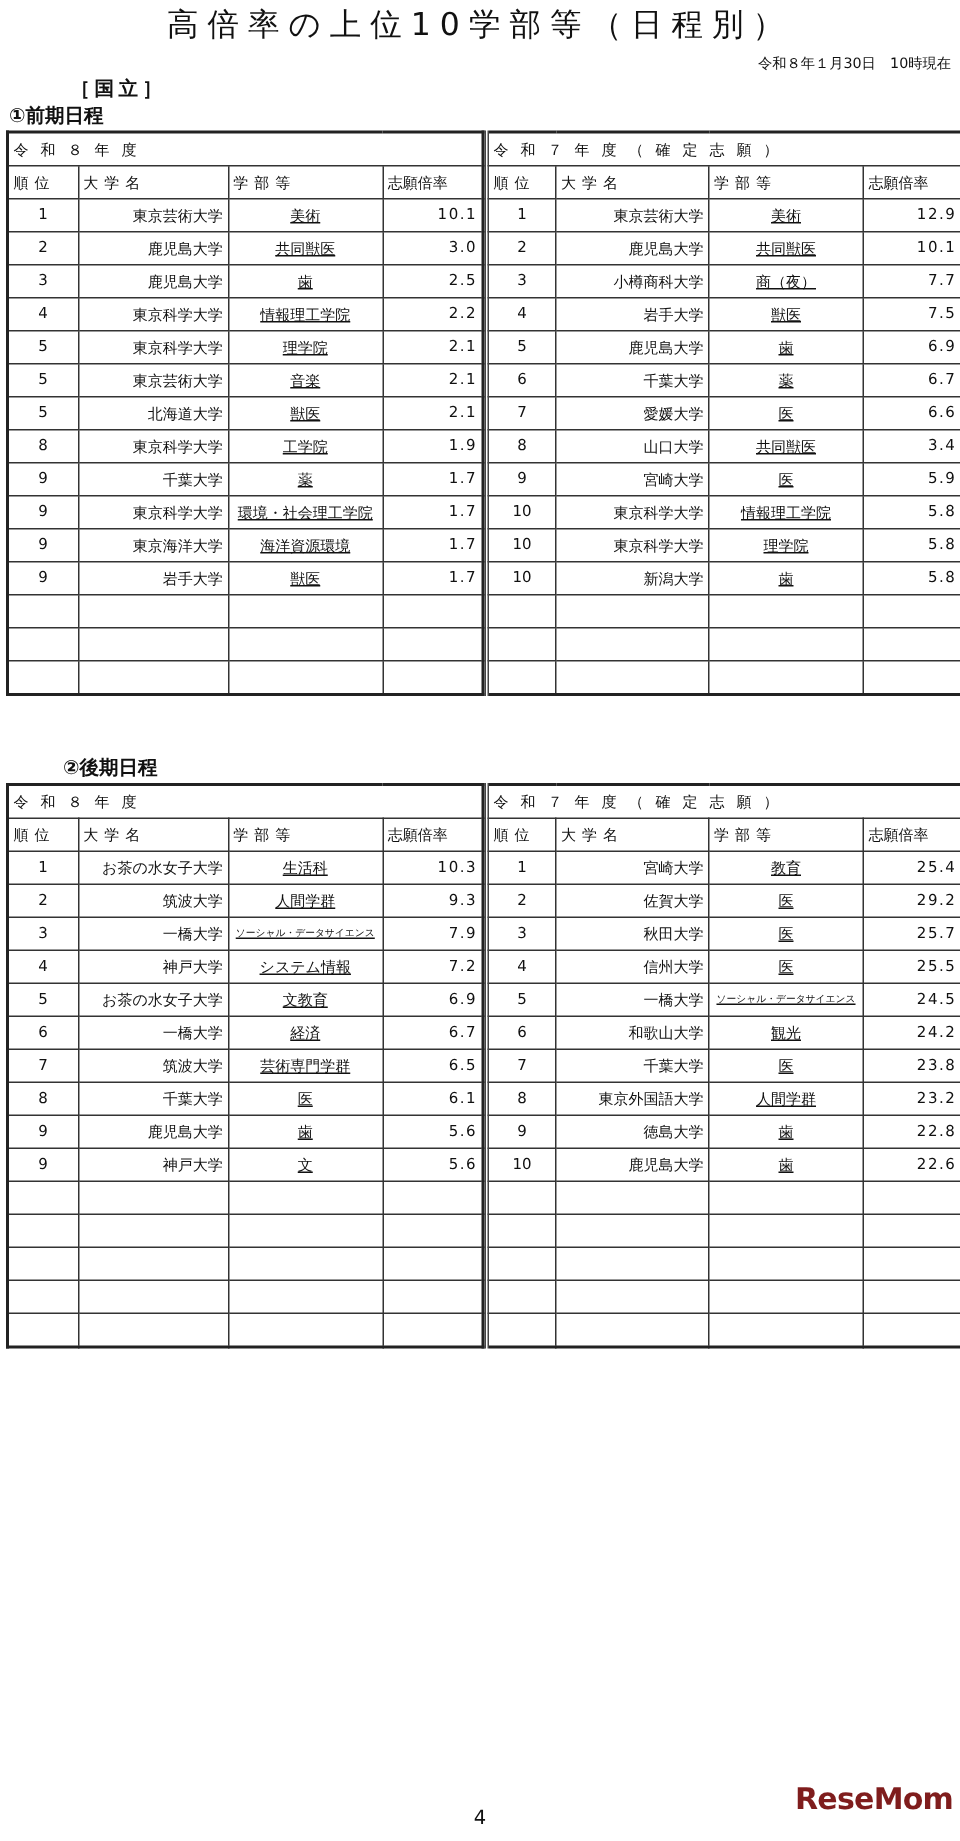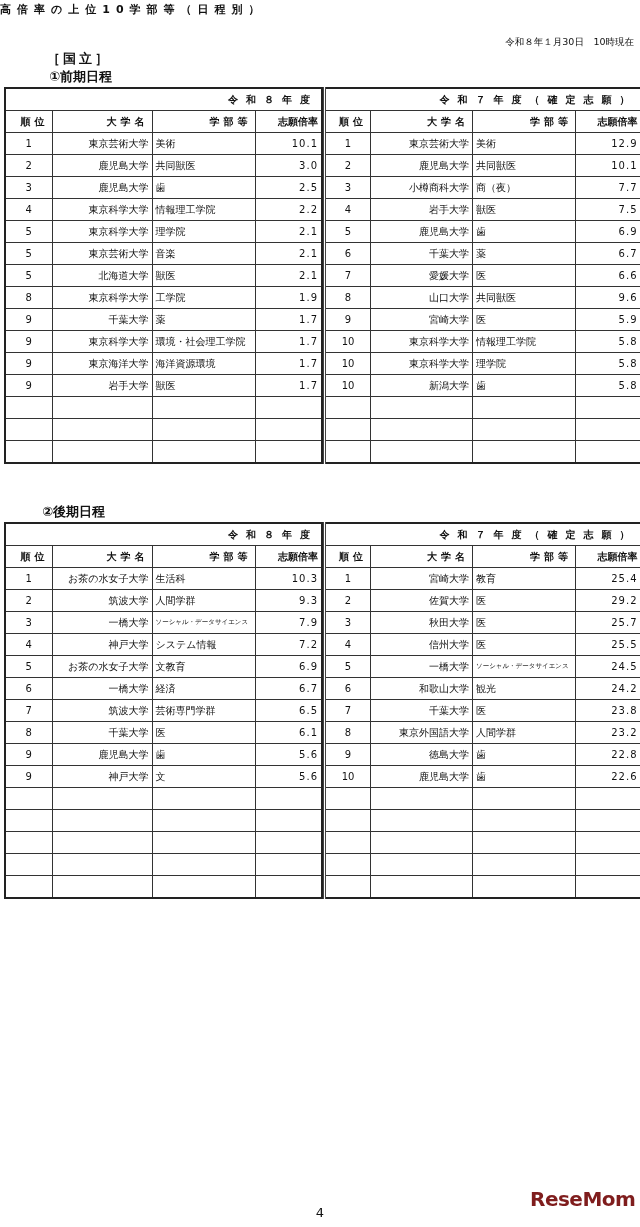--- a/index.html
+++ b/index.html
@@ -2,22 +2,22 @@
 <html><head>
 <meta charset="utf-8">
 <style>
   html, body { margin: 0; padding: 0; background: #ffffff; }
   body {
     width: 640px; height: 1227px; position: relative; overflow: hidden;
     font-family: "DejaVu Sans", "Liberation Sans", sans-serif;
     color: #111;
   }
   .title {
-    position: absolute; top: 2px; left: 0; width: 640px; text-align: left;
-    font-size: 11px; font-weight: bold; letter-spacing: 6px;
+    position: absolute; top: 2px; left: 0; width: 640px; text-align: center;
+    font-size: 21px; font-weight: normal; letter-spacing: 6px;
   }
   .asof {
     position: absolute; top: 36px; right: 6px; font-size: 9.5px; margin-left: 28px;
   }
   .category {
     position: absolute; top: 50px; left: 8px; font-size: 13px; font-weight: bold; letter-spacing: 3px; margin-left: 39px;
   }
   .section-title {
     position: absolute; left: 6px; font-size: 13px; font-weight: bold;
   }
@@ -27,44 +27,44 @@
   table.rank {
     border-collapse: collapse; table-layout: fixed;
     border: 2px solid #222;
   }
   table.rank.left { width: 317px; }
   table.rank.right { width: 317px; border-left: 3px double #444; }
   table.rank td, table.rank th {
     border: 1px solid #333; padding: 0 3px; height: 21px;
     font-size: 10px; white-space: nowrap; overflow: hidden;
   }
-  table.rank th { font-weight: bold; letter-spacing: 4px; text-align: right; }
+  table.rank th { font-weight: normal; letter-spacing: 4px; text-align: left; }
   table.rank th.year { letter-spacing: 8px; height: 21px; }
   table.rank th.rate-h { letter-spacing: 0; }
   td.rank-cell { text-align: center; }
   td.uni-cell { text-align: right; }
-  td.fac-cell { text-align: left; }
+  td.fac-cell { text-align: center; text-decoration: underline; }
   td.fac-cell.small { font-size: 6.5px; }
   td.rate-cell { text-align: right; padding-right: 14px; letter-spacing: 1px; }
   .page-num {
     position: absolute; top: 1205px; left: 0; width: 640px; text-align: center; font-size: 13px;
   }
   .logo {
     position: absolute; top: 1187px; left: 530px; font-size: 20px; font-weight: bold;
     color: #7f1d1d; letter-spacing: -0.5px; font-family: "DejaVu Sans", sans-serif; text-align: right;
   }
 </style>
 </head>
 <body>
 
 <div class="title">高倍率の上位10学部等（日程別）</div>
 <div class="asof">令和８年１月30日　10時現在</div>
 <div class="category">［国立］</div>
 
-<div class="section-title" style="top:68px;margin-left:43px;">①前期日程</div>
+<div class="section-title" style="top:68px;">①前期日程</div>
 <div class="tables" style="top:87px;">
   <table class="rank left">
     <colgroup>
         <col style="width:47px">
         <col style="width:100px">
         <col style="width:103px">
         <col style="width:67px">
       </colgroup>
     <thead>
       <tr>
@@ -228,21 +228,21 @@
         <tr>
           <td class="rank-cell">7</td>
           <td class="uni-cell">愛媛大学</td>
           <td class="fac-cell">医</td>
           <td class="rate-cell">6.6</td>
         </tr>
         <tr>
           <td class="rank-cell">8</td>
           <td class="uni-cell">山口大学</td>
           <td class="fac-cell">共同獣医</td>
-          <td class="rate-cell">9.6</td>
+          <td class="rate-cell">3.4</td>
         </tr>
         <tr>
           <td class="rank-cell">9</td>
           <td class="uni-cell">宮崎大学</td>
           <td class="fac-cell">医</td>
           <td class="rate-cell">5.9</td>
         </tr>
         <tr>
           <td class="rank-cell">10</td>
           <td class="uni-cell">東京科学大学</td>

